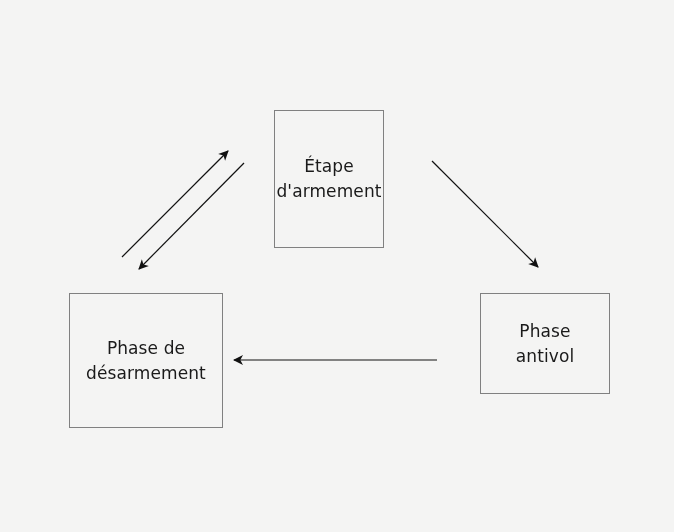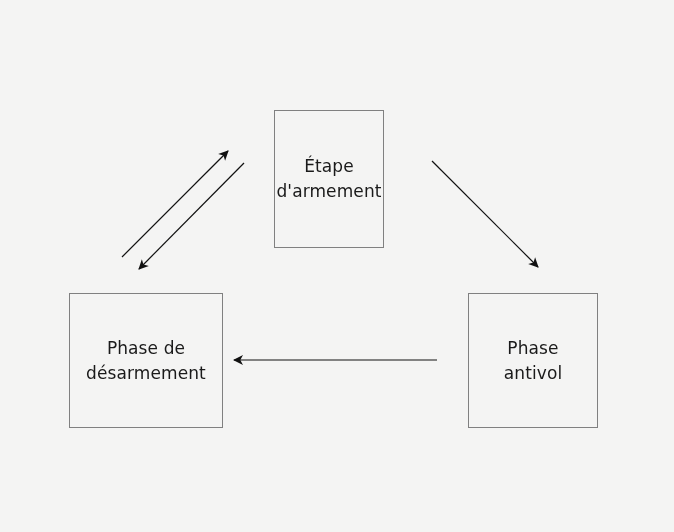--- a/index.html
+++ b/index.html
@@ -96,18 +96,18 @@
   <div class="node-box" id="node-arming" style="left: 274px; top: 96px; width: 110px; height: 138px; border-color: rgb(128, 128, 128); margin-top: 14px;">
     <span class="node-label" style="color: rgb(26, 26, 26);">Étape
 d'armement</span>
   </div>
 
   <div class="node-box" id="node-disarming" style="left: 69px; top: 293px; width: 154px; height: 135px; border-color: rgb(128, 128, 128);">
     <span class="node-label" style="color: rgb(26, 26, 26);">Phase de
 désarmement</span>
   </div>
 
-  <div class="node-box" id="node-antitheft" style="left: 468px; top: 293px; width: 130px; height: 135px; border-color: rgb(128, 128, 128);">
+  <div class="node-box" id="node-antitheft" style="left: 480px; top: 293px; width: 130px; height: 101px; border-color: rgb(128, 128, 128);">
     <span class="node-label" style="color: rgb(26, 26, 26);">Phase
 antivol</span>
   </div>
 
 </div>
 
 </body></html>

